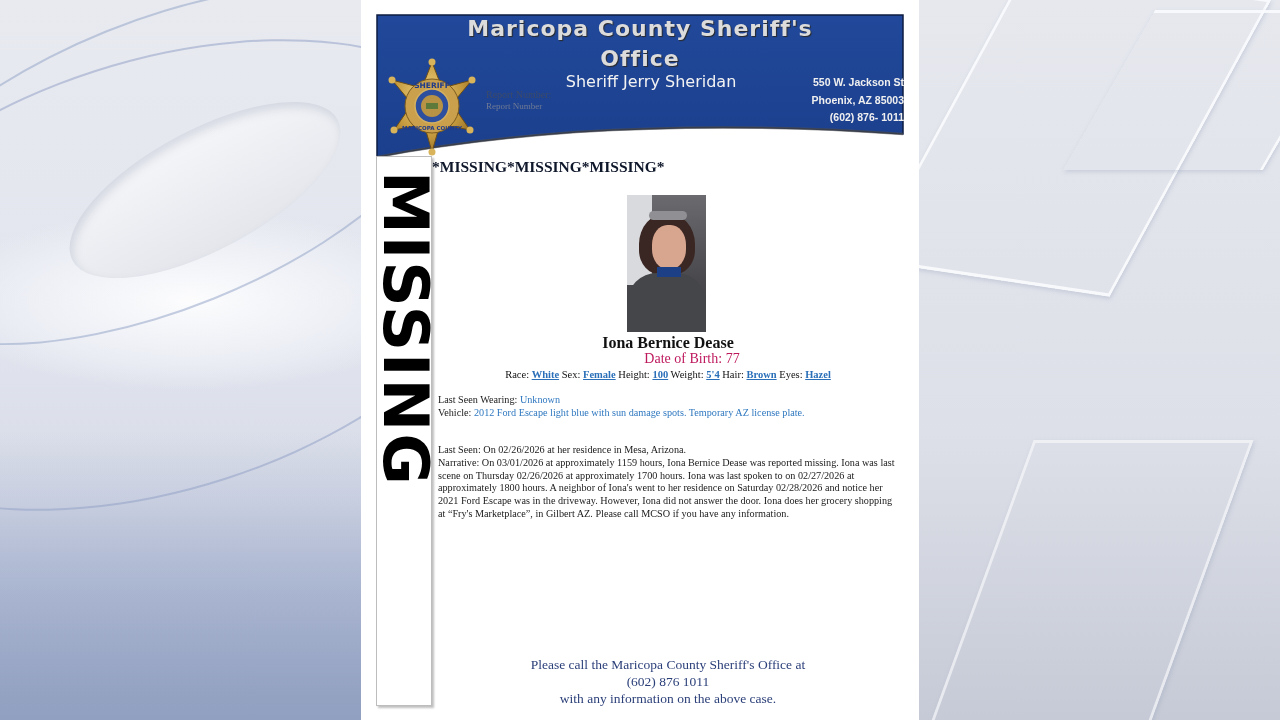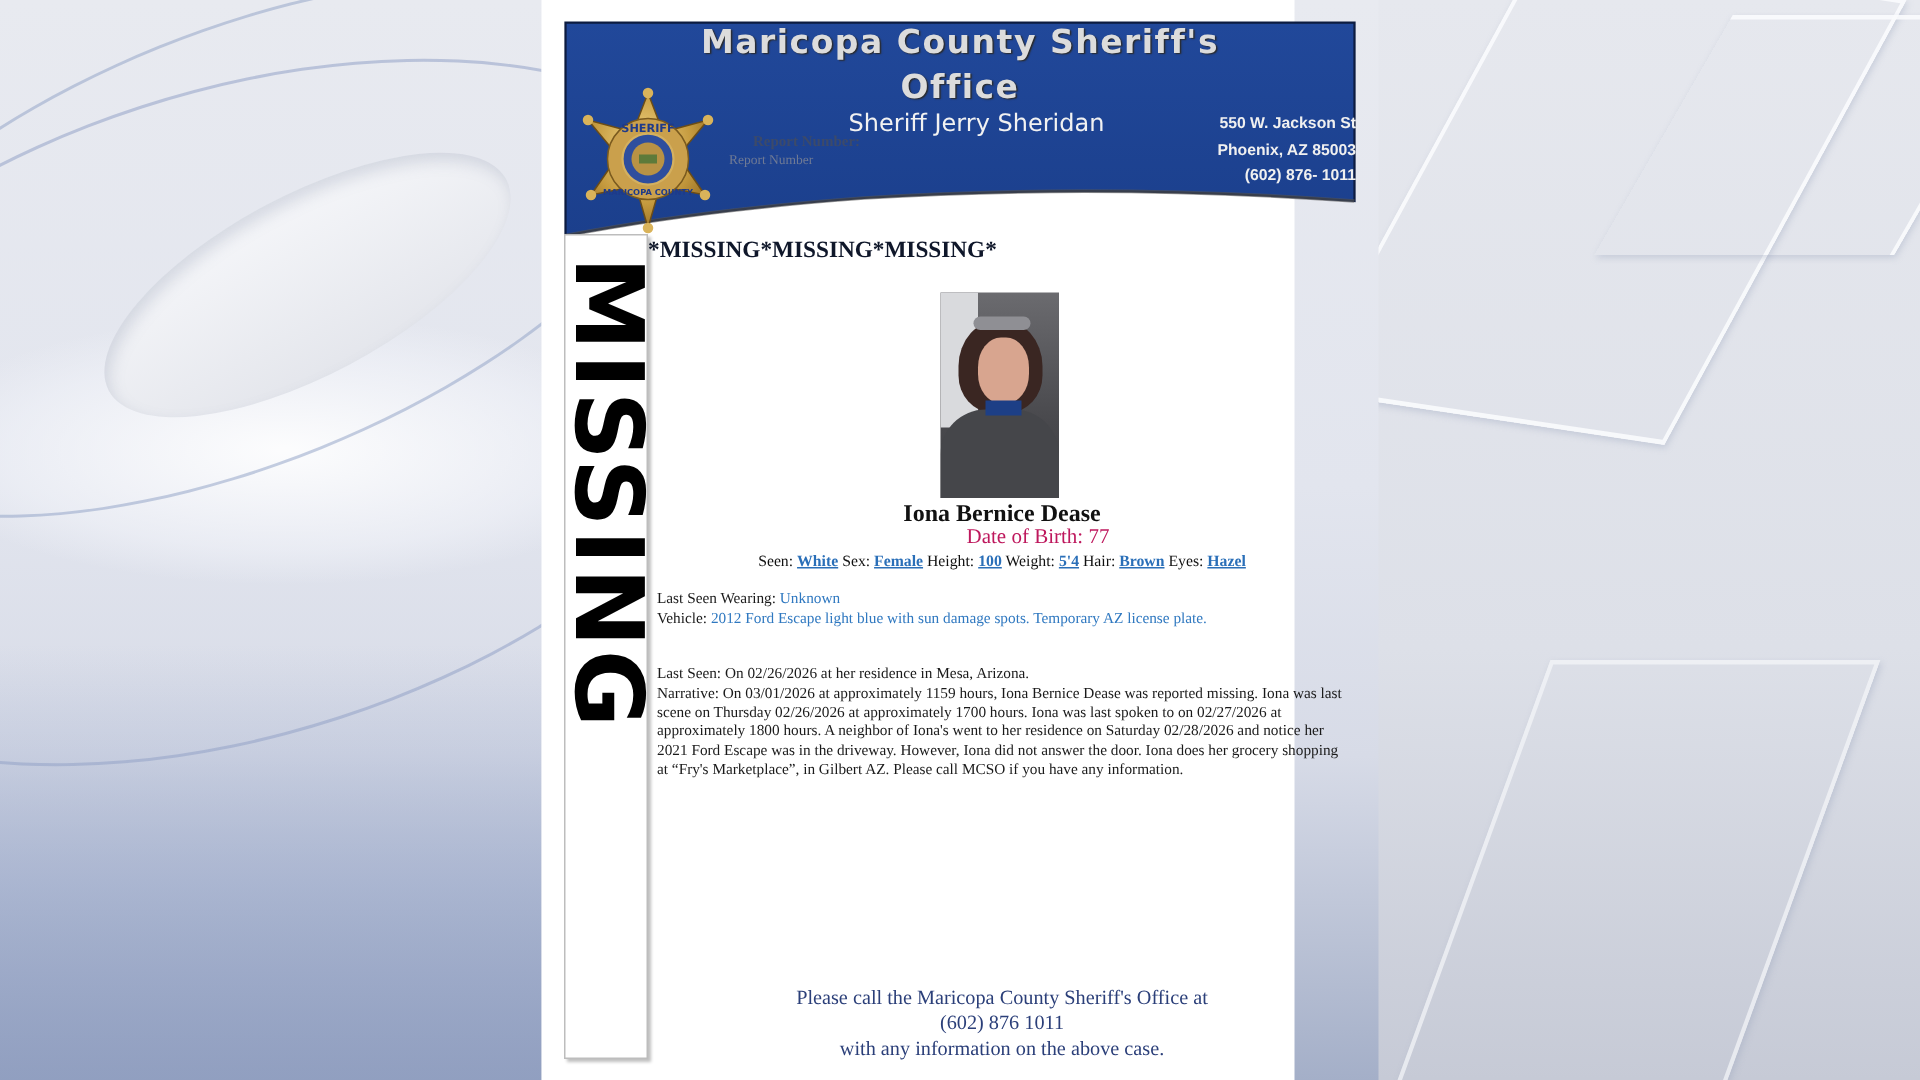--- a/index.html
+++ b/index.html
@@ -34,21 +34,21 @@
     .bg-frame {
       position: absolute; border: 3px solid rgba(250,251,253,0.9);
       box-shadow: 2px 2px 4px rgba(150,160,185,0.35);
     }
     .bg-frame.f1 { left: 20px; top: -20px; width: 260px; height: 300px; transform: skewX(-22deg) rotate(8deg); }
     .bg-frame.f2 { left: 190px; top: 10px; width: 200px; height: 160px; transform: skewX(-30deg); border-left: none; border-bottom: none; }
     .bg-frame.f3 { left: 60px; top: 440px; width: 220px; height: 300px; transform: skewX(-20deg); border-color: rgba(245,246,250,0.7); }
 
     
     .doc {
-      position: absolute; left: 361px; top: 0; width: 502px; height: 720px;
+      position: absolute; left: 361px; top: 0; width: 558px; height: 720px;
       background: #ffffff;
     }
     .header {
       position: absolute; left: 15px; top: 14px; width: 528px; height: 145px;
     }
     .header-bg {
       position: absolute; left: 0; top: 0; width: 528px; height: 145px;
     }
     .header-title {
       position: absolute; left: 0; top: 0; width: 528px; text-align: center;
@@ -56,21 +56,21 @@
       color: #dcdcdc; font-size: 22px; line-height: 30px; letter-spacing: 1px;
       text-shadow: 1px 1px 1px #2a2a2a;
     }
     .header-title .l2 { display: block; }
     .sheriff-name {
       position: absolute; left: 160px; top: 58px; width: 230px; text-align: center;
       font-family: "DejaVu Sans", sans-serif; color: #f2f2f2; font-size: 16px;
     }
     .report-label {
       position: absolute; left: 110px; top: 75px;
-      font-family: "Liberation Serif", serif; font-weight: bold; color: #3c4a6a; font-size: 10px; margin-left: 16px;
+      font-family: "Liberation Serif", serif; font-weight: normal; color: #3c4a6a; font-size: 10px;
     }
     .report-value {
       position: absolute; left: 110px; top: 87px;
       font-family: "Liberation Serif", serif; color: #6f7a95; font-size: 9px;
     }
     .address {
       position: absolute; right: 0; top: 60px; text-align: right;
       font-family: "Liberation Sans", sans-serif; font-weight: bold; color: #f0f0f0; font-size: 10.5px;
       line-height: 17.5px;
     }
@@ -218,21 +218,21 @@
     <div class="coat"></div>
     <div class="scarf"></div>
   </div>
 
   <div class="name">Iona Bernice Dease</div>
   <div class="dob">
     <span>Date of Birth:</span>
     <span>77</span>
   </div>
   <div class="descriptors">
-    <span>Seen:</span>
+    <span>Race:</span>
     <span class="v">White</span>
     <span>Sex:</span>
     <span class="v">Female</span>
     <span>Height:</span>
     <span class="v">100</span>
     <span>Weight:</span>
     <span class="v">5'4</span>
     <span>Hair:</span>
     <span class="v">Brown</span>
     <span>Eyes:</span>

